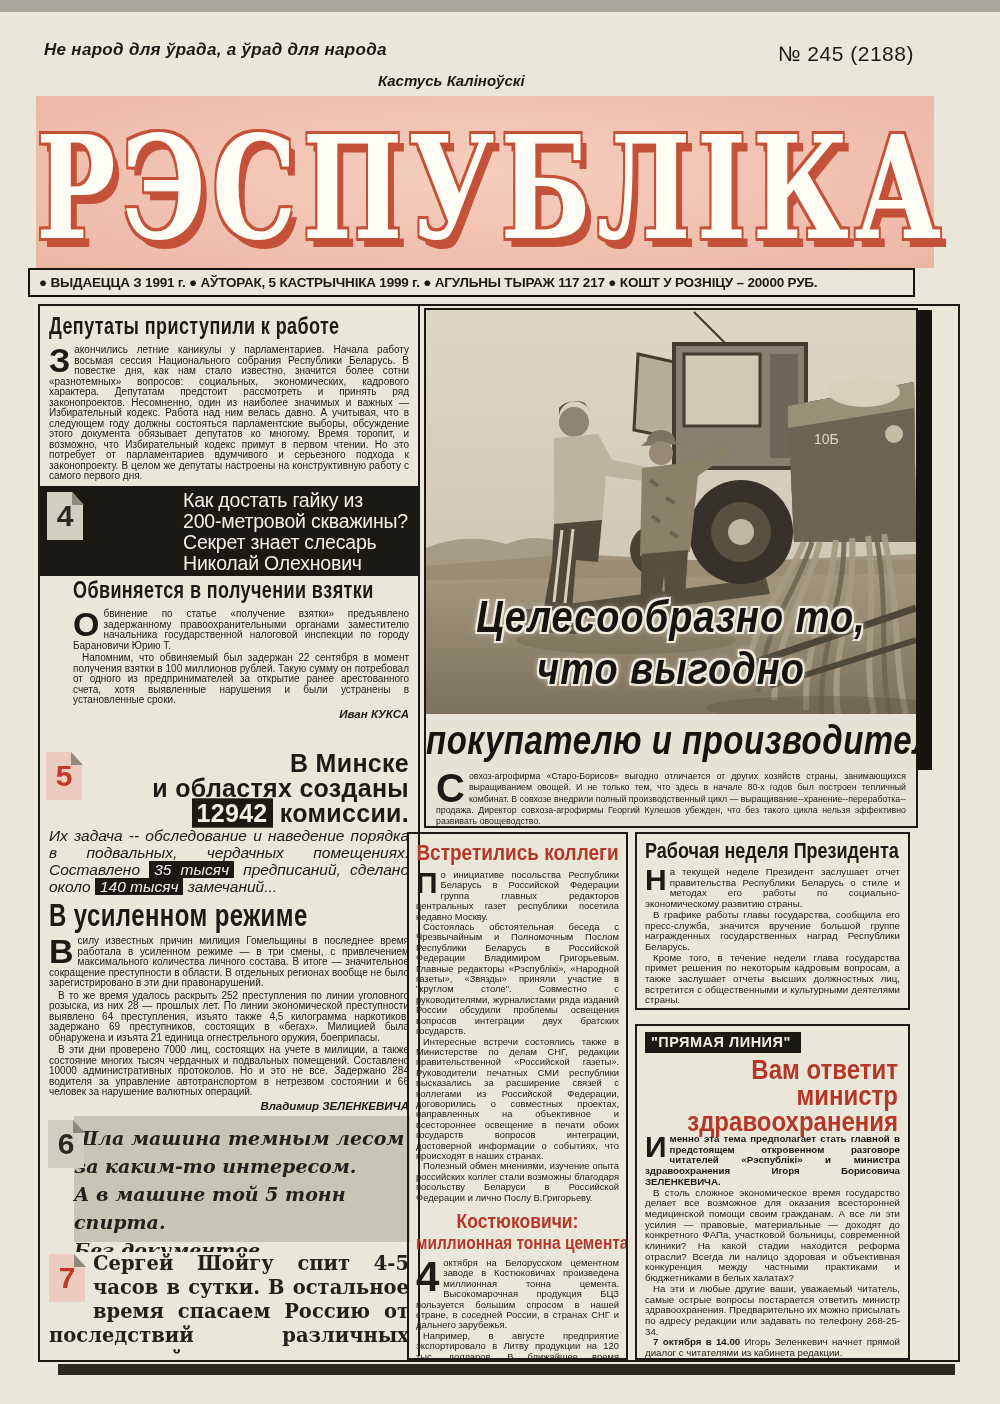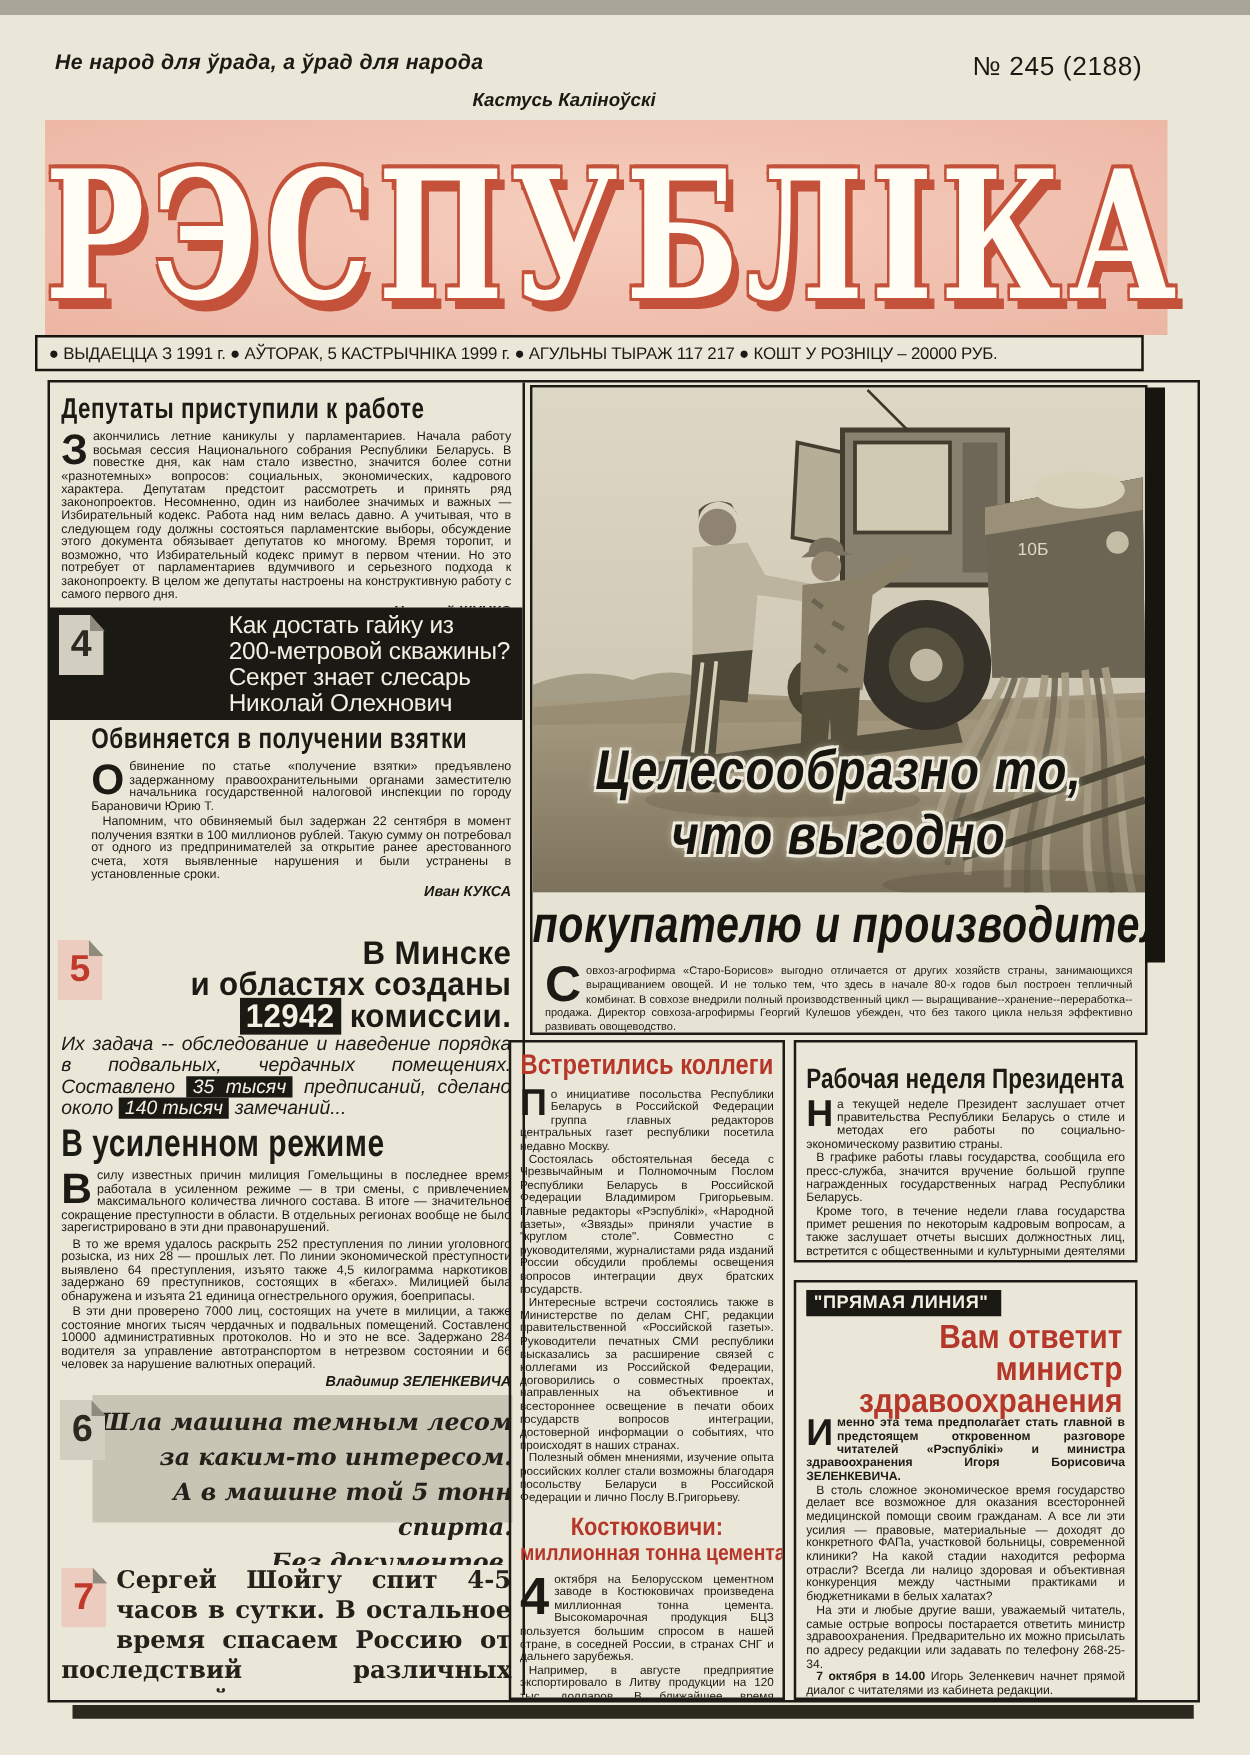--- a/index.html
+++ b/index.html
@@ -9,21 +9,21 @@
   .motto{position:absolute;left:44px;top:28px;font-size:17px;font-weight:bold;font-style:italic;letter-spacing:.3px;}
   .motto-author{position:absolute;left:378px;top:60px;font-size:15px;font-weight:bold;font-style:italic;}
   .issue-no{position:absolute;left:778px;top:30px;font-size:21px;font-weight:normal;letter-spacing:.5px;}
   .masthead-band{position:absolute;left:36px;top:84px;width:898px;height:172px;
         background:radial-gradient(ellipse at 50% 45%,#f6cebe 0%,#efbcab 75%,#ecb5a3 100%);}
   .masthead-text{position:absolute;left:0;top:8px;width:100%;text-align:center;
         font-family:"DejaVu Serif","Liberation Serif",serif;font-weight:bold;font-size:106px;
         color:#fffdf4;letter-spacing:6px;transform:scaleY(1.34);transform-origin:top center;white-space:nowrap;
         text-shadow:-2px -2px 0 #c4513a,2px -2px 0 #c4513a,-2px 2px 0 #c4513a,2px 2px 0 #c4513a,6px 7px 0 #c4513a;}
   .info-bar{position:absolute;left:28px;top:256px;width:874px;height:25px;border:2px solid #17150f;
-        font-weight:normal;font-size:13.5px;line-height:25px;padding-left:9px;letter-spacing:-.2px;
+        font-weight:bold;font-size:13.5px;line-height:25px;padding-left:9px;letter-spacing:-.2px;
         white-space:nowrap;overflow:hidden;background:#ebe7d8;}
   
   .content-frame{position:absolute;left:38px;top:292px;width:918px;height:1054px;border:2.5px solid #1c1a15;}
   .bottom-bar{position:absolute;left:58px;top:1352px;width:897px;height:11px;background:#2b2820;}
   
   .black-title{font-weight:800;font-size:18px;transform:scaleY(1.28);transform-origin:left top;
         letter-spacing:.4px;margin:0 0 10px 0;white-space:nowrap;}
   .body{font-size:10px;line-height:10.5px;text-align:justify;margin:0 0 2px 0;}
   .ind{text-indent:9px;}
   .dropcap{float:left;font-weight:800;font-size:34px;line-height:28px;margin:1px 4px 0 0;}
@@ -39,23 +39,23 @@
   .pc-gray{background:#d2cec0;color:#2c2921;}
   .pc-pink{background:#ecccbe;color:#c0392b;}
   .pc-fold{position:absolute;width:12px;height:13px;background:#8e8a7c;clip-path:polygon(0 0,100% 100%,0 100%);}
   .sec-bribe{top:272px;height:172px;padding-left:33px;}
   .sec-t5{top:444px;height:146px;}
   .t5-big{text-align:right;font-weight:800;font-size:25px;line-height:24px;letter-spacing:.3px;transform:scaleY(1.05);transform-origin:right top;}
   .invert{background:#1b1914;color:#f3f0e3;padding:0 5px;}
   .t5-para{font-style:italic;font-size:15.5px;line-height:17px;font-weight:500;text-align:justify;margin-top:5px;}
   .sec-reinforced{top:592px;height:214px;}
   .sec-t6{top:806px;height:140px;}
-  .t6-box{position:absolute;left:34px;top:4px;width:336px;height:102px;background:#c9c5b5;
+  .t6-box{position:absolute;left:34px;top:4px;width:336px;height:126px;background:#c9c5b5;
         font-family:"DejaVu Serif","Liberation Serif",serif;font-weight:bold;font-style:italic;
-        font-size:19px;line-height:28px;text-align:right;padding-top:8px;box-sizing:border-box;color:#24211a;}
+        font-size:19px;line-height:28px;text-align:left;padding-top:8px;box-sizing:border-box;color:#24211a;}
   .sec-t7{top:946px;height:102px;}
   .t7-text{font-family:"DejaVu Serif","Liberation Serif",serif;font-weight:bold;font-size:19.5px;
         line-height:24px;text-align:justify;color:#24211a;}
   .t7-icon{float:left;margin:2px 8px 2px 0;position:relative;}
   
   .center-box{position:absolute;left:424px;top:296px;width:490px;height:516px;border:2px solid #1c1a15;background:#e7e3d4;overflow:hidden;}
   .photo{position:absolute;left:0;top:0;width:490px;height:404px;}
   .photo-edge{position:absolute;left:916px;top:298px;width:16px;height:460px;background:#17150f;}
   .ph-line{position:absolute;left:0;width:100%;text-align:center;font-style:italic;font-weight:800;color:#16140e;}
   .ph-line1{top:282px;font-size:38px;letter-spacing:1px;transform:scaleY(1.18);transform-origin:top;
@@ -71,21 +71,21 @@
         box-sizing:border-box;padding:4px 7px;overflow:hidden;}
   .col-title-red{color:#b5372a;font-weight:800;font-size:19px;transform:scaleY(1.2);transform-origin:top;
         text-align:center;margin:2px 0 8px 0;white-space:nowrap;}
   .small-body{font-size:9.4px;line-height:10.4px;text-align:justify;margin:0;}
   .small-body.ind{text-indent:7px;}
   .sm-drop{float:left;font-weight:800;font-size:30px;line-height:26px;margin:0 3px 0 0;}
   .kost-title1{color:#b5372a;font-weight:800;font-size:17.5px;text-align:center;margin:8px 0 2px 0;transform:scaleY(1.15);}
   .kost-title2{color:#b5372a;font-weight:800;font-size:15.5px;text-align:center;margin:0 0 6px 0;transform:scaleY(1.15);white-space:nowrap;}
   .kost-drop{float:left;font-weight:800;font-size:42px;line-height:34px;margin:2px 4px 0 0;}
   .president-box{position:absolute;left:635px;top:820px;width:275px;height:178px;border:2px solid #1c1a15;
-        box-sizing:border-box;padding:16px 8px;overflow:hidden;}
+        box-sizing:border-box;padding:4px 8px;overflow:hidden;}
   .pres-title{font-weight:800;font-size:18px;transform:scaleY(1.25);transform-origin:left top;margin:0 0 8px 0;white-space:nowrap;}
   .mid-body{font-size:9.7px;line-height:10.7px;text-align:justify;margin:0;}
   .mid-body.ind{text-indent:8px;}
   .directline-box{position:absolute;left:635px;top:1012px;width:275px;height:336px;border:2px solid #1c1a15;
         box-sizing:border-box;padding:6px 8px;overflow:hidden;}
   .dl-label{display:inline-block;background:#1b1914;color:#f3f0e3;font-weight:bold;font-size:14.5px;
         padding:2px 10px 3px 6px;letter-spacing:.5px;}
   .dl-title{color:#b5372a;font-weight:800;text-align:right;font-size:24px;line-height:23px;
         transform:scaleY(1.12);transform-origin:right top;margin:4px 2px 8px 0;}
   .dl-bold{font-weight:bold;}

